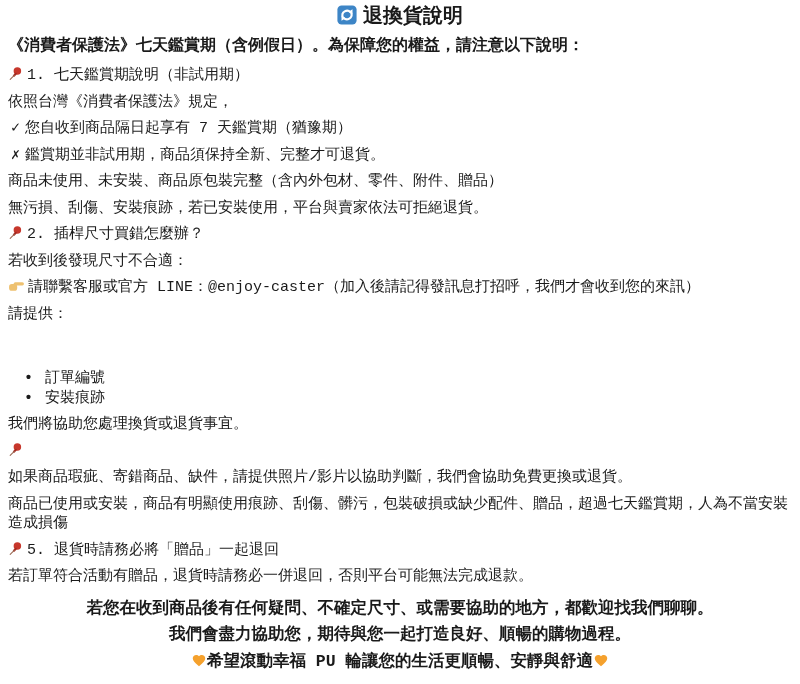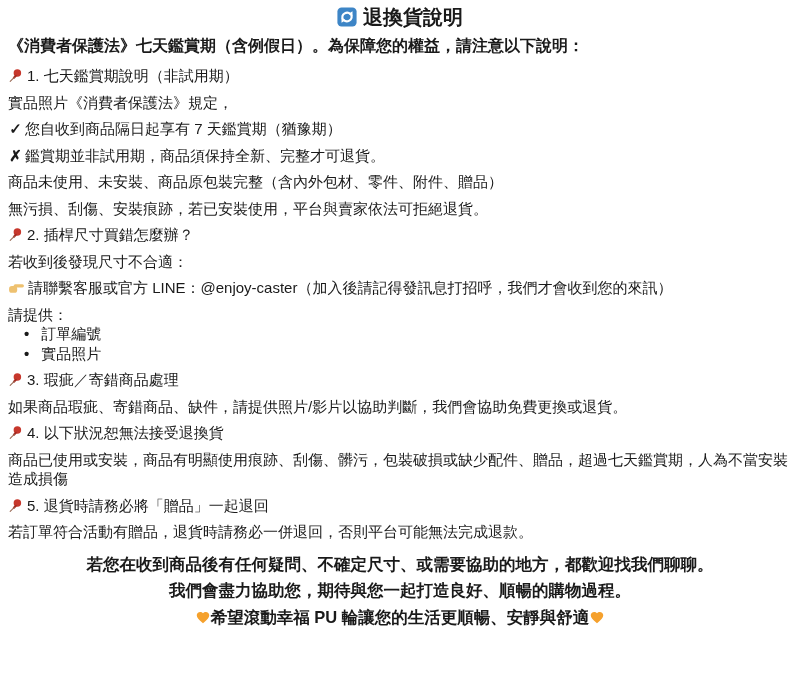--- a/index.html
+++ b/index.html
@@ -1,41 +1,41 @@
 <!DOCTYPE html>
 <html><head>
 <meta charset="utf-8">
 <style>
   * { margin: 0; padding: 0; box-sizing: border-box; }
   html, body { background: #ffffff; }
   .page {
     width: 800px; height: 684px;
     padding: 5px 8px 0 8px;
-    font-family: Liberation Sans, sans-serif;
+    font-family: Liberation Mono, monospace;
     color: #1a1a1a;
     background: #ffffff;
     overflow: hidden;
   }
   .title-row {
     text-align: center;
     font-size: 20px; font-weight: bold;
     line-height: 24px; height: 26px;
   }
   .refresh-icon { display: inline-block; width: 20px; height: 20px; vertical-align: -3px; margin-right: 6px; }
   .subtitle {
     font-size: 16px; font-weight: bold;
     line-height: 26px; margin: 2px 0 5px 0;
     letter-spacing: 0px;
   }
   .line { font-size: 15px; line-height: 19.5px; margin-top: 7px; }
   .section { margin-top: 3px; }
   .pin-icon, .phone-icon { display: inline-block; width: 15px; height: 15px; vertical-align: -2px; margin-right: 4px; }
   .mark { display: inline-block; width: 15px; text-align: center; margin-right: 2px; font-weight: bold; }
   .finger-icon { display: inline-block; width: 17px; height: 13px; vertical-align: -1px; margin-right: 3px; }
-  ul.provide-list { list-style: none; }
+  ul.provide-list { list-style: none; margin-top: 45px; }
   ul.provide-list li { font-size: 15px; line-height: 19.5px; padding-left: 16px; }
   ul.provide-list li::before { content: "\2022"; font-weight: bold; margin-right: 12px; }
   .closing {
     margin-top: 9px;
     text-align: center;
     font-size: 16.5px; font-weight: bold;
     line-height: 26.5px;
   }
   .heart-icon { display: inline-block; width: 16px; height: 15px; vertical-align: -2px; }
 </style>
@@ -57,21 +57,21 @@
   <div class="subtitle">《消費者保護法》七天鑑賞期（含例假日）。為保障您的權益，請注意以下說明：</div>
 
   <div class="section">
     <div class="line">
       <span class="pin-icon"><svg viewBox="0 0 24 24" width="15" height="15">
         <circle cx="15" cy="8" r="6" fill="#c7372c"></circle>
         <path d="M12.5 12.5 L9.5 15.5" stroke="#a52a20" stroke-width="3.4" stroke-linecap="round"></path>
         <path d="M10 15 L3.5 21.5" stroke="#9a6a55" stroke-width="1.7" stroke-linecap="round"></path>
       </svg></span><span>1. 七天鑑賞期說明（非試用期）</span>
     </div>
-    <div class="line">實品照片《消費者保護法》規定，</div>
+    <div class="line">依照台灣《消費者保護法》規定，</div>
     <div class="line"><span class="mark">✓</span><span>您自收到商品隔日起享有 7 天鑑賞期（猶豫期）</span></div>
     <div class="line"><span class="mark">✗</span><span>鑑賞期並非試用期，商品須保持全新、完整才可退貨。</span></div>
     <div class="line">商品未使用、未安裝、商品原包裝完整（含內外包材、零件、附件、贈品）</div>
     <div class="line">無污損、刮傷、安裝痕跡，若已安裝使用，平台與賣家依法可拒絕退貨。</div>
   </div>
 
   <div class="section">
     <div class="line">
       <span class="pin-icon"><svg viewBox="0 0 24 24" width="15" height="15">
         <circle cx="15" cy="8" r="6" fill="#c7372c"></circle>
@@ -82,43 +82,37 @@
     <div class="line">若收到後發現尺寸不合適：</div>
     <div class="line">
       <span class="finger-icon"><svg viewBox="0 0 24 18" width="17" height="13">
         <rect x="1.5" y="7" width="11.5" height="9.5" rx="4" fill="#eec170"></rect>
         <rect x="8" y="4.5" width="14.5" height="4.4" rx="2.2" fill="#eec170"></rect>
       </svg></span><span>請聯繫客服或官方 LINE：@enjoy-caster（加入後請記得發訊息打招呼，我們才會收到您的來訊）</span>
     </div>
     <div class="line">請提供：</div>
     <ul class="provide-list">
       <li>訂單編號</li>
-      <li>實品照片</li>
+      <li>安裝痕跡</li>
     </ul>
+    <div class="line">我們將協助您處理換貨或退貨事宜。</div>
   </div>
 
   <div class="section">
     <div class="line">
       <span class="pin-icon"><svg viewBox="0 0 24 24" width="15" height="15">
         <circle cx="15" cy="8" r="6" fill="#c7372c"></circle>
         <path d="M12.5 12.5 L9.5 15.5" stroke="#a52a20" stroke-width="3.4" stroke-linecap="round"></path>
         <path d="M10 15 L3.5 21.5" stroke="#9a6a55" stroke-width="1.7" stroke-linecap="round"></path>
-      </svg></span><span>3. 瑕疵／寄錯商品處理</span>
+      </svg></span>
     </div>
     <div class="line">如果商品瑕疵、寄錯商品、缺件，請提供照片/影片以協助判斷，我們會協助免費更換或退貨。</div>
   </div>
 
   <div class="section">
-    <div class="line">
-      <span class="pin-icon"><svg viewBox="0 0 24 24" width="15" height="15">
-        <circle cx="15" cy="8" r="6" fill="#c7372c"></circle>
-        <path d="M12.5 12.5 L9.5 15.5" stroke="#a52a20" stroke-width="3.4" stroke-linecap="round"></path>
-        <path d="M10 15 L3.5 21.5" stroke="#9a6a55" stroke-width="1.7" stroke-linecap="round"></path>
-      </svg></span><span>4. 以下狀況恕無法接受退換貨</span>
-    </div>
     <div class="line">商品已使用或安裝，商品有明顯使用痕跡、刮傷、髒污，包裝破損或缺少配件、贈品，超過七天鑑賞期，人為不當安裝造成損傷</div>
   </div>
 
   <div class="section">
     <div class="line">
       <span class="pin-icon"><svg viewBox="0 0 24 24" width="15" height="15">
         <circle cx="15" cy="8" r="6" fill="#c7372c"></circle>
         <path d="M12.5 12.5 L9.5 15.5" stroke="#a52a20" stroke-width="3.4" stroke-linecap="round"></path>
         <path d="M10 15 L3.5 21.5" stroke="#9a6a55" stroke-width="1.7" stroke-linecap="round"></path>
       </svg></span><span>5. 退貨時請務必將「贈品」一起退回</span>

